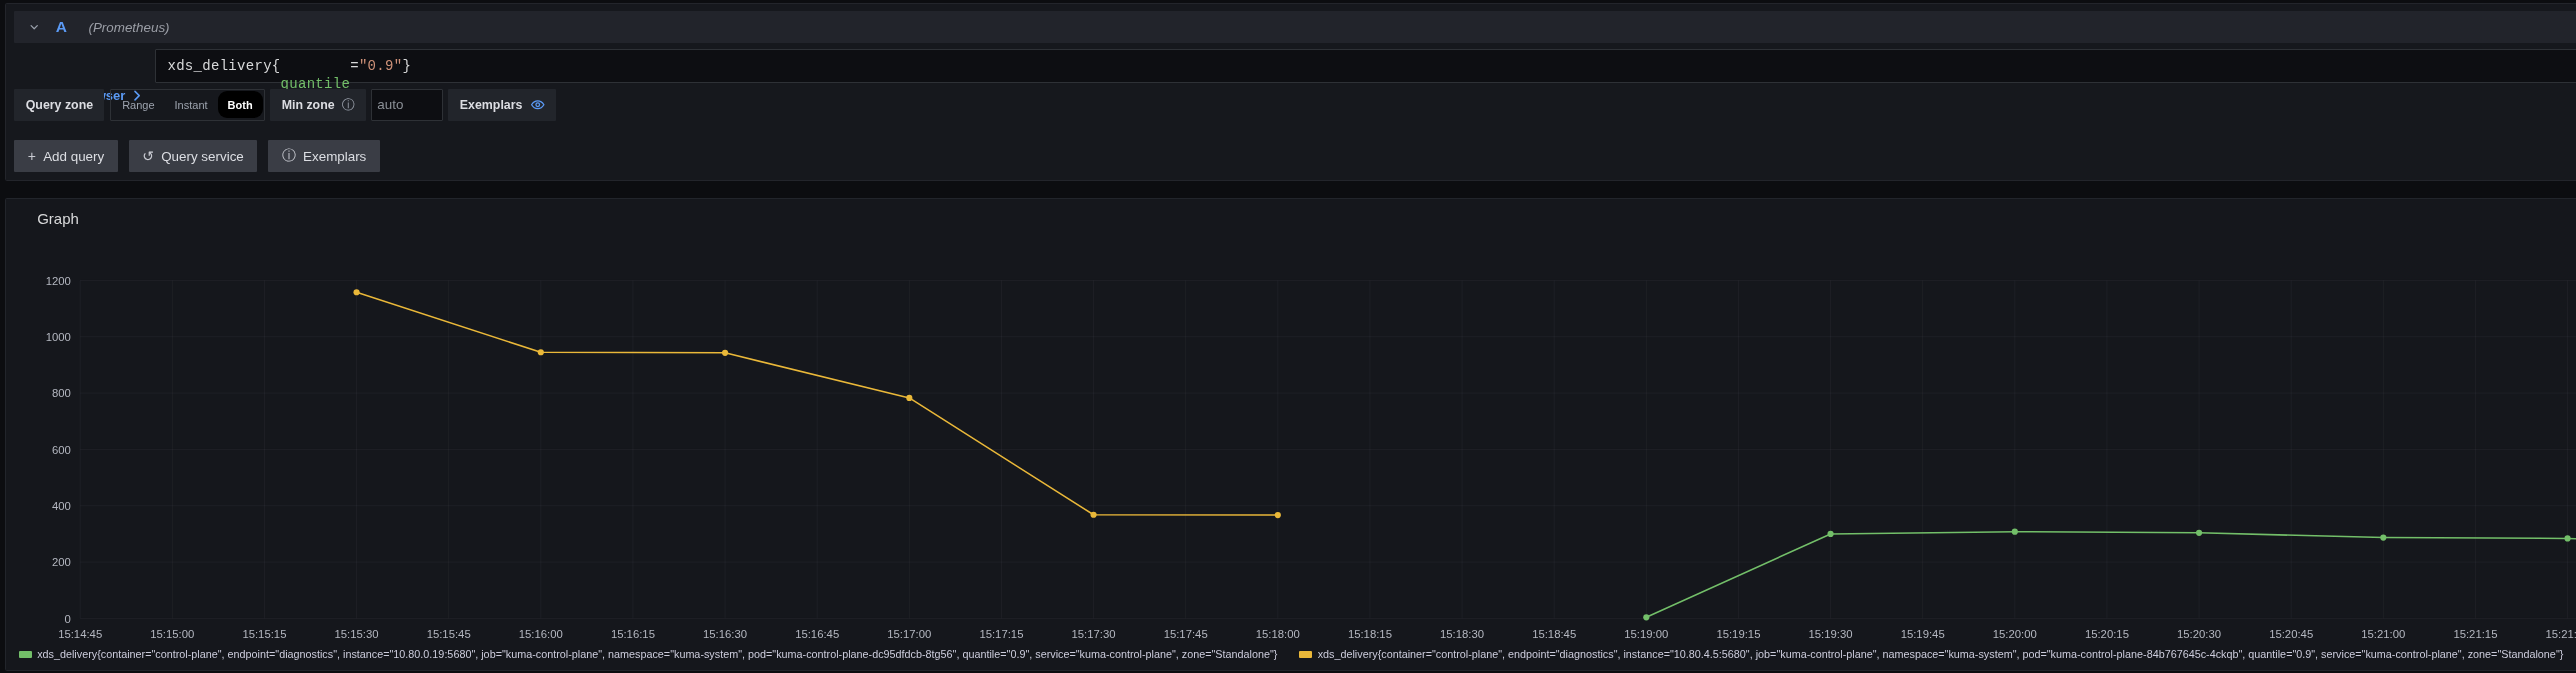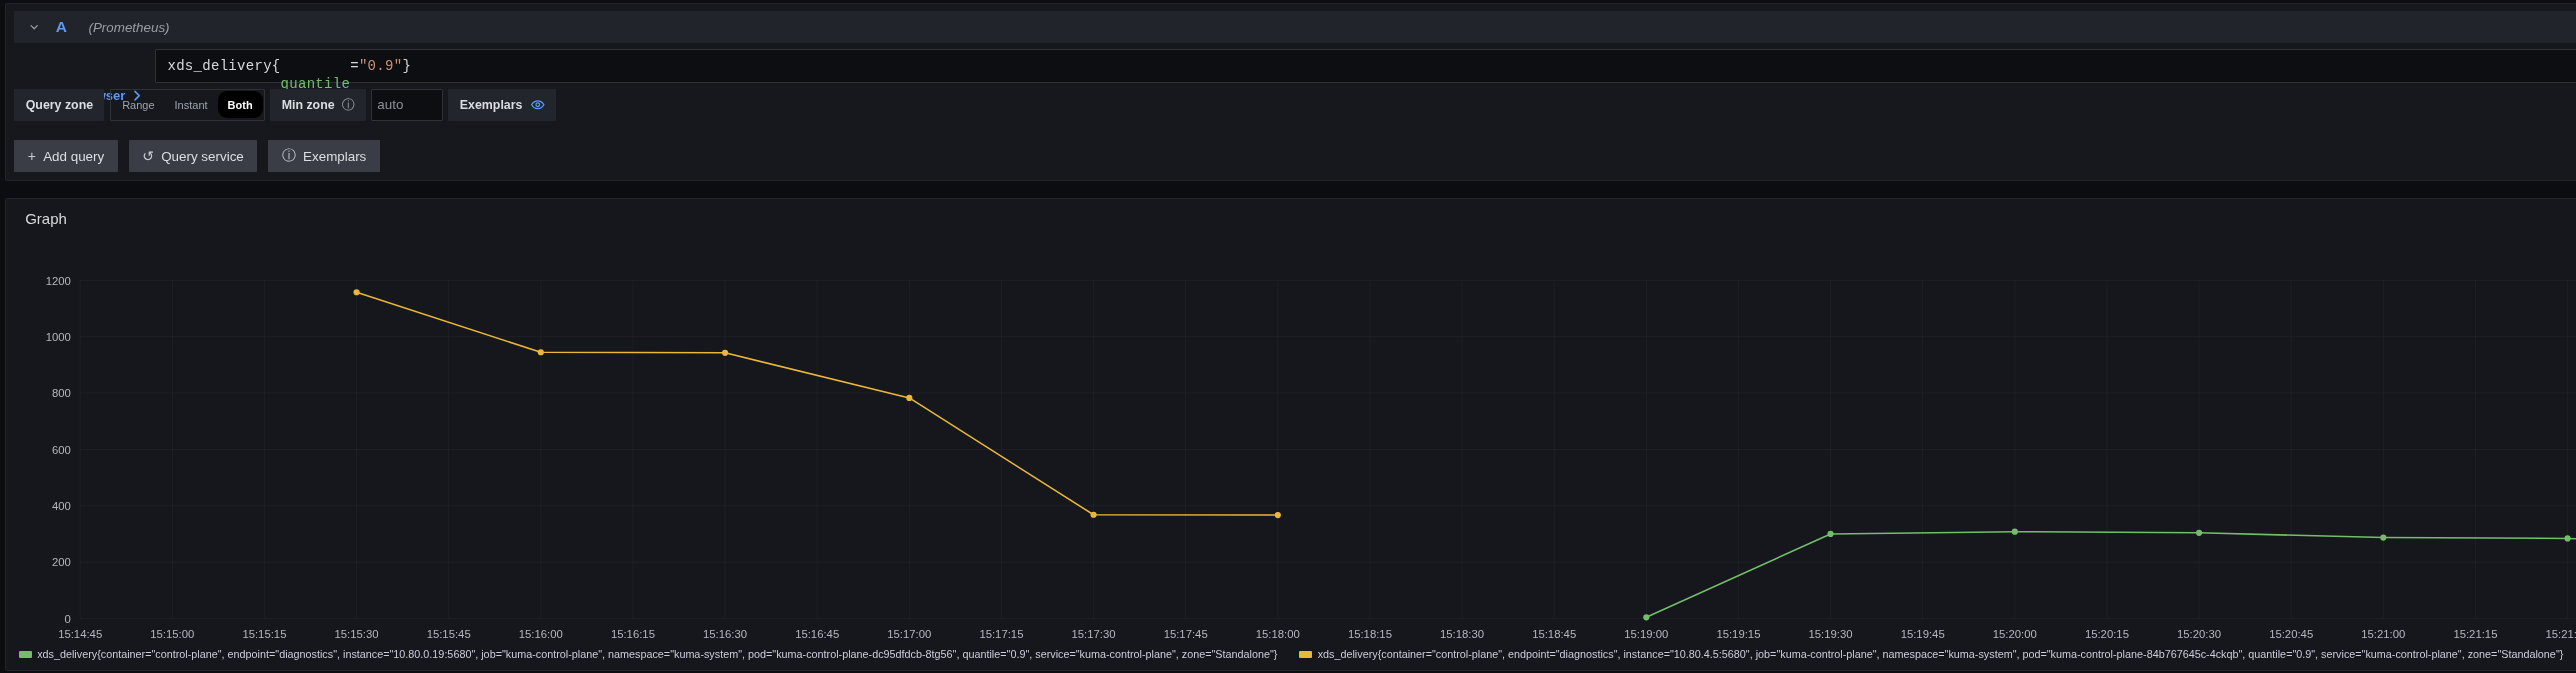--- a/index.html
+++ b/index.html
@@ -34,21 +34,21 @@
 
   .row3 { margin-top:19.6px; display:flex; gap:11.3px; }
   .gbtn { background:#3a3d45; border:none; border-radius:1px; height:32px; padding:0 13.4px;
           color:#dcdee3; font-size:13.4px; font-weight:500; font-family:inherit;
           display:flex; align-items:center; gap:7.2px; cursor:pointer; }
   .gbtn .bicon { font-size:14px; color:#c9cbd2; }
 
   
   .graph-panel { position:absolute; left:5.2px; top:198px; width:3010px; height:473px;
                  background:#15171c; border:0.5px solid #22252b; border-radius:1.5px; }
-  .panel-title { position:absolute; left:19px; top:11.3px; font-size:15px; font-weight:500; color:#d8d9da; }
+  .panel-title { position:absolute; left:31px; top:11.3px; font-size:15px; font-weight:500; color:#d8d9da; }
 
   #chart { position:absolute; left:0; top:0; pointer-events:none; }
 
   .legend { position:absolute; left:12.4px; right:6.2px; bottom:3.1px; height:25px;
             display:flex; align-items:center; gap:21.6px; overflow:hidden; white-space:nowrap; }
   .legend-item { display:flex; align-items:center; gap:5.2px; font-size:10.8px; color:#ccccdc; cursor:pointer; flex:none; }
   .legend-swatch { width:13.4px; height:6.2px; border-radius:1px; flex:none; }
 </style>
 </head>
 <body>

